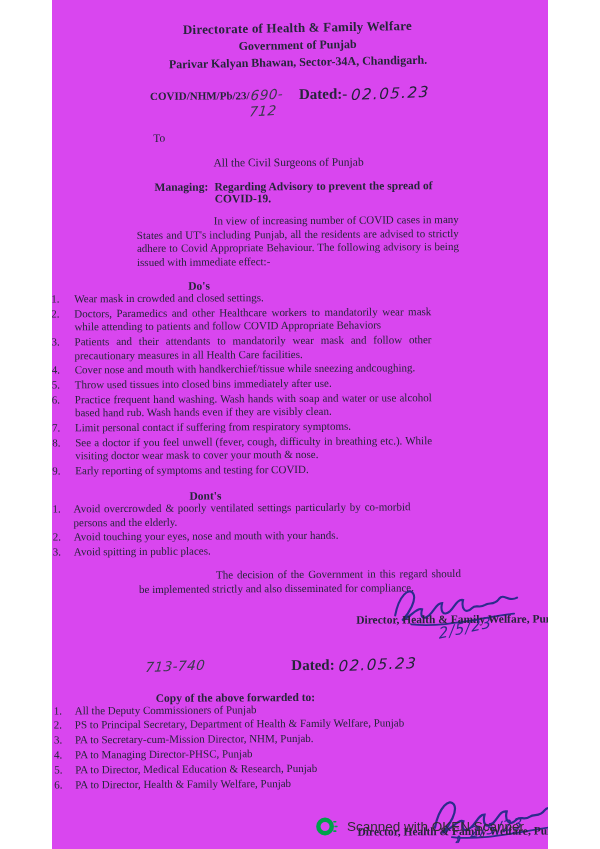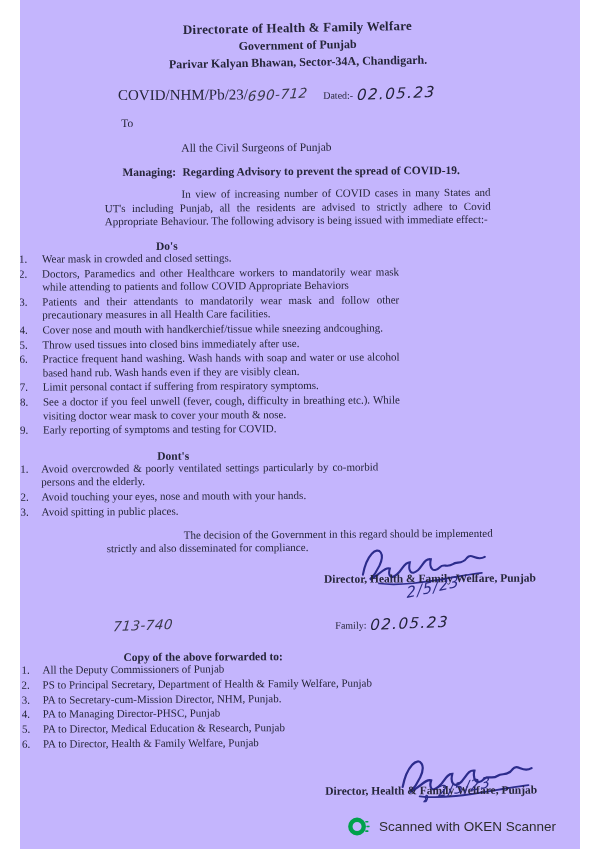--- a/index.html
+++ b/index.html
@@ -1,41 +1,41 @@
 <!DOCTYPE html>
 <html><head>
 <meta charset="utf-8">
 <style>
   html,body { margin:0; padding:0; background:#ffffff; }
   .page {
-    position:relative; width:560px; height:849px; margin:0 auto;
-    background:#c4b5fd; overflow:hidden;
+    position:relative; width:496px; height:849px; margin:0 auto;
+    background:#d946ef; overflow:hidden;
     font-family:"Liberation Serif", serif; color:#26263a;
   }
   .content { position:absolute; inset:0; transform:rotate(-0.35deg); }
 
   
   .letterhead { margin-top:20px; text-align:center; font-weight:700; transform:rotate(-0.7deg); }
   .lh1 { font-size:13px; letter-spacing:.2px; }
   .lh2 { font-size:12px; margin-top:2px; }
   .lh3 { font-size:12px; margin-top:2px; }
 
   
   .hw {
     font-family:"DejaVu Sans", sans-serif; font-style:italic;
     display:inline-block; color:#3a3a4c;
   }
   .hw-ink { color:#23233a; }
   .hw-blue { color:#2c2c84; }
 
   .ref-row { display:flex; align-items:baseline; margin:15px 62px 0 100px; }
-  .ref-label { font-weight:400; font-size:15px; white-space:nowrap; }
+  .ref-label { font-weight:700; font-size:11px; white-space:nowrap; }
   .ref-num { font-size:13.5px; transform:rotate(-3deg) skewX(-8deg); letter-spacing:.5px; }
   .flex-sp { flex:1; }
-  .dated-label { font-weight:400; font-size:10px;margin-left:9px; }
+  .dated-label { font-weight:700; font-size:15px;margin-left:9px; }
   .dated-val { font-size:15px; margin-left:4px; transform:rotate(-2deg) skewX(-6deg); letter-spacing:1.5px; }
 
   .to { margin:13px 0 0 103px; font-size:11.5px; }
   .addressee { margin:13px 0 0 163px; font-size:11.5px; }
 
   .subject-row { display:flex; margin:12px 70px 0 104px; font-weight:700; font-size:11.5px; }
   .subject-label { width:60px; flex:none; }
 
   .para { margin:10px 88px 0 86px; font-size:11px; line-height:13.6px; text-align:justify; text-indent:77px; }
 
@@ -136,21 +136,21 @@
         <path d="M8 32 C12 12, 22 4, 26 10 C30 16, 22 30, 15 37 C24 33, 30 24, 35 26 C33 32, 35 38, 42 32 C48 27, 49 20, 55 20 C53 28, 56 34, 63 28 C68 23, 70 16, 76 17 C74 25, 78 32, 85 25 C89 21, 92 26, 98 22 C102 19, 107 23, 112 16 C117 10, 121 20, 130 15" stroke="#2c2c8c" stroke-width="2.1" fill="none" stroke-linecap="round"></path>
         <path d="M24 41 C55 45, 92 35, 127 31" stroke="#2c2c8c" stroke-width="1.7" fill="none" stroke-linecap="round"></path>
       </svg>
       <div class="sig-title">Director, Health &amp; Family Welfare, Punjab</div>
       <span class="hw hw-blue sig-scrawl">2/5/23</span>
     </div>
 
     <div class="endst-row">
       <span class="hw endst-num">713-740</span>
       <span class="flex-sp"></span>
-      <span class="dated-label">Family:</span>
+      <span class="dated-label">Dated:</span>
       <span class="hw hw-ink dated-val">02.05.23</span>
       <span style="width:70px"></span>
     </div>
 
     <div class="copy-h">Copy of the above forwarded to:</div>
     <ol class="list copy-list">
         <li>All the Deputy Commissioners of Punjab</li>
         <li>PS to Principal Secretary, Department of Health &amp; Family Welfare, Punjab</li>
         <li>PA to Secretary-cum-Mission Director, NHM, Punjab.</li>
         <li>PA to Managing Director-PHSC, Punjab</li>

